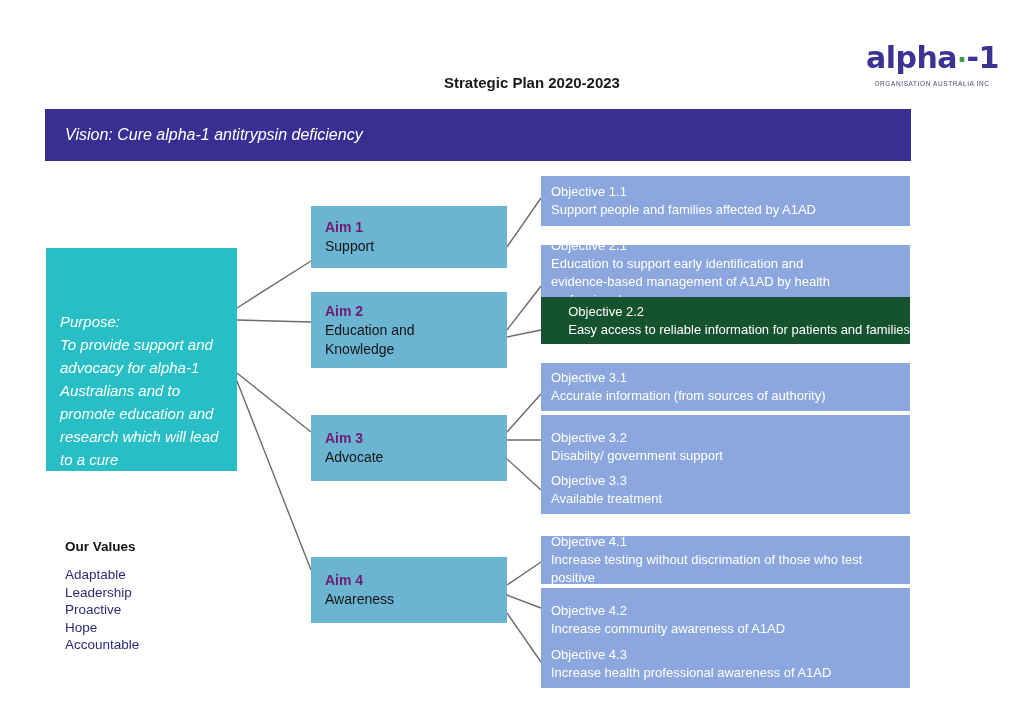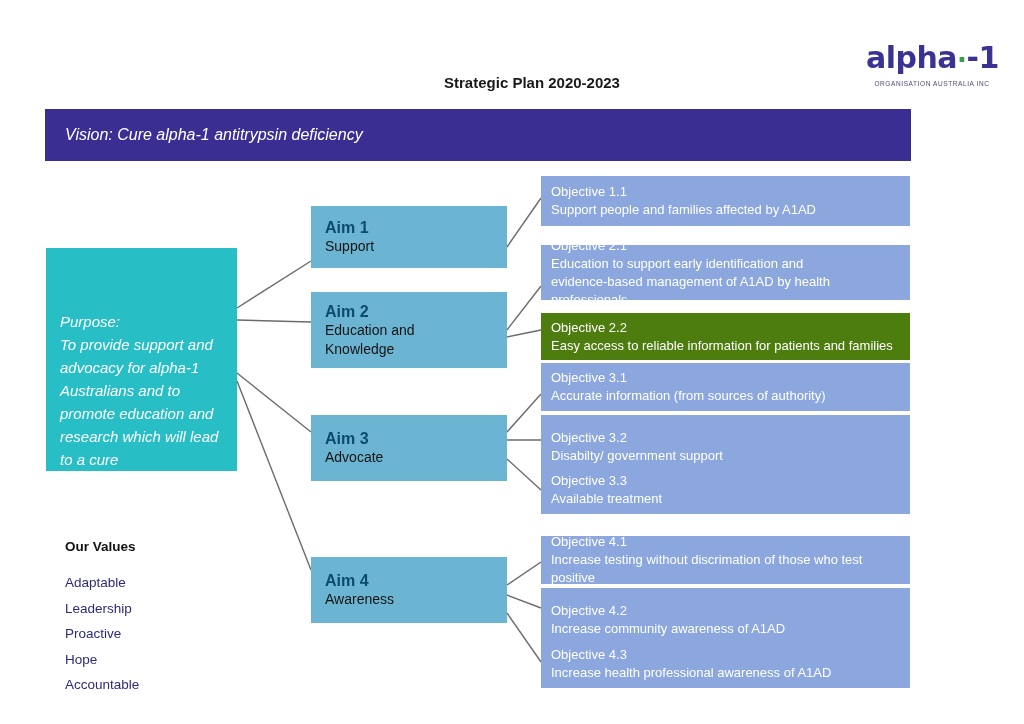--- a/index.html
+++ b/index.html
@@ -109,23 +109,23 @@
     width: 196px;
     background: #6bb5d3;
     display: flex;
     align-items: center;
   }
   .aim-inner {
     padding-left: 14px;
     line-height: 19px;
   }
   .aim-num {
-    font-size: 16px;
+    font-size: 14px;
     font-weight: bold;
-    color: #0c4a6e;
+    color: #701a75;
     display: block;
   }
   .aim-label {
     font-size: 14px;
     color: #141414;
     display: block;
     white-space: pre-line;
   }
 
   
@@ -163,21 +163,21 @@
     color: #111111;
   }
   .values-list {
     position: absolute;
     left: 65px;
     top: 566px;
     font-size: 13.5px;
     color: #2d2a7a;
     line-height: 17.5px;
   }
-  .values-list div { white-space: nowrap; margin-top: 8px; }
+  .values-list div { white-space: nowrap; }
 
   
   #connectors {
     position: absolute;
     left: 0;
     top: 0;
     width: 1024px;
     height: 724px;
     pointer-events: none;
   }
@@ -258,21 +258,21 @@
       <span class="obj-label">Support people and families affected by A1AD</span>
     </div>
   </div>
   <div class="obj-box" style="top: 245px; height: 55px; background: rgb(139, 167, 222);">
     <div class="obj-inner">
       <span class="obj-num">Objective 2.1</span>
       <span class="obj-label">Education to support early identification and
 evidence-based management of A1AD by health professionals</span>
     </div>
   </div>
-  <div class="obj-box" style="top: 313px; height: 47px; background: #4d7c0f;">
+  <div class="obj-box" style="top: 297px; height: 47px; background: #14532d; justify-content: flex-end;">
     <div class="obj-inner">
       <span class="obj-num">Objective 2.2</span>
       <span class="obj-label">Easy access to reliable information for patients and families</span>
     </div>
   </div>
   <div class="obj-box" style="top: 363px; height: 48px; background: rgb(139, 167, 222);">
     <div class="obj-inner">
       <span class="obj-num">Objective 3.1</span>
       <span class="obj-label">Accurate information (from sources of authority)</span>
     </div>

